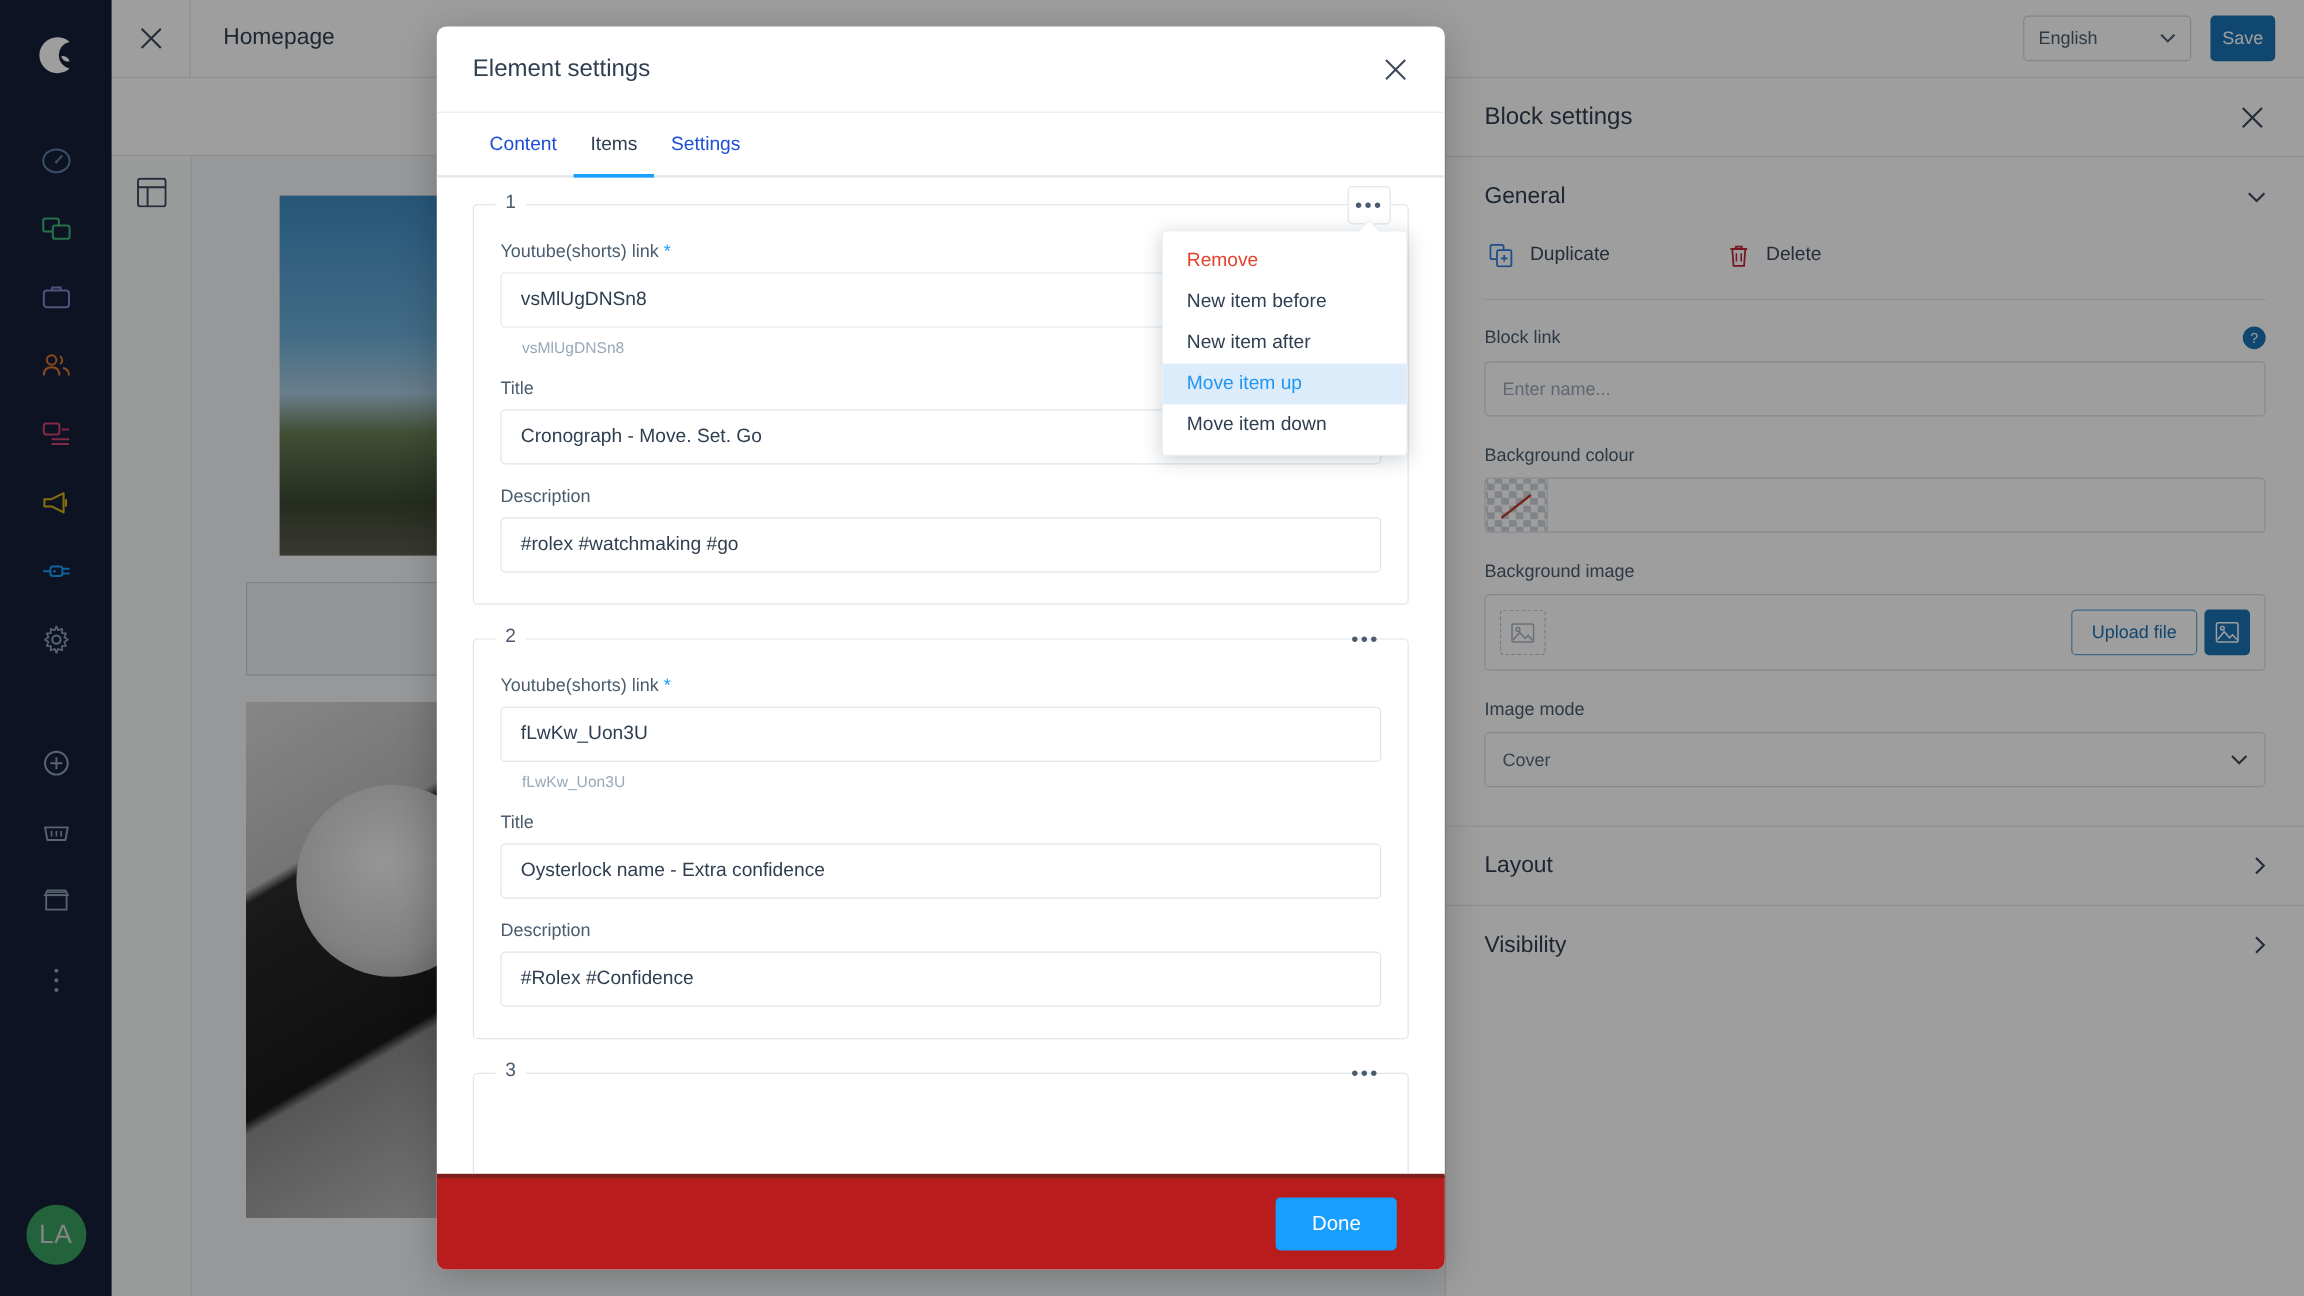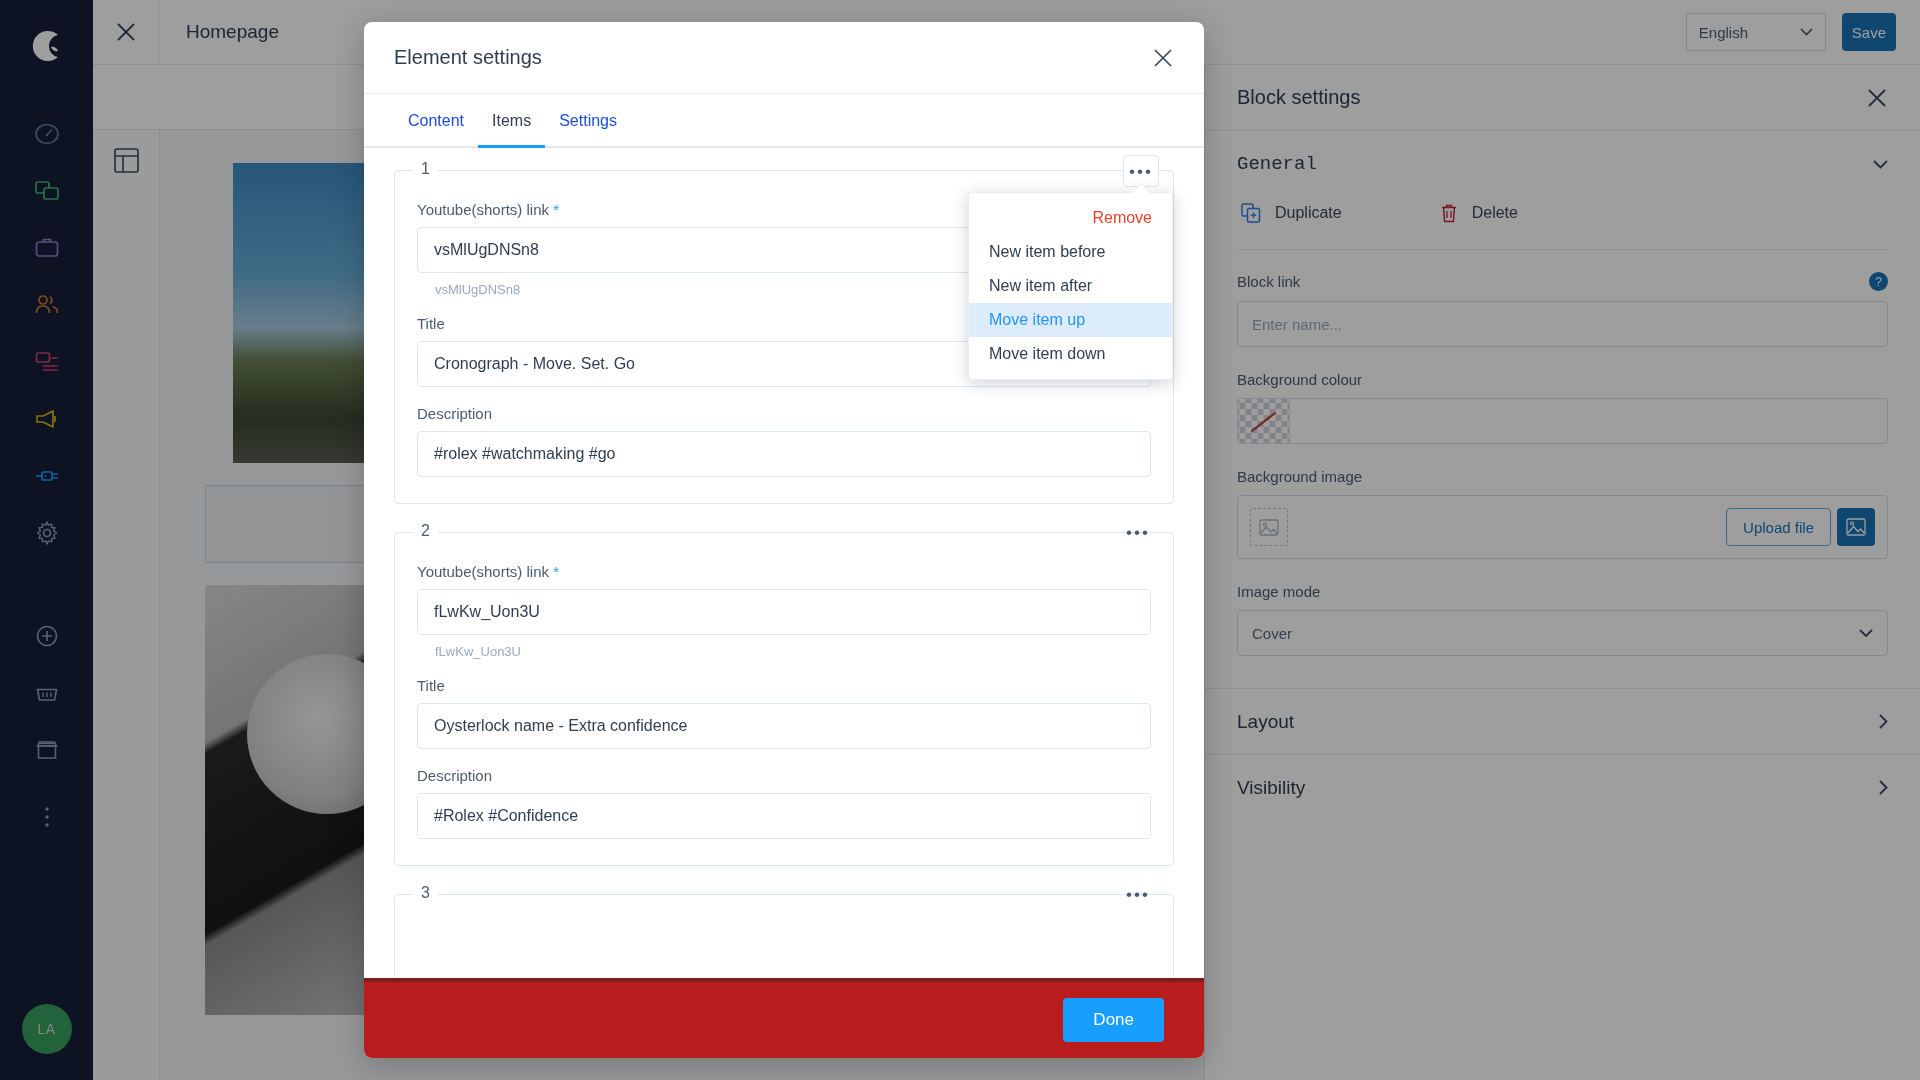--- a/index.html
+++ b/index.html
@@ -29,21 +29,21 @@
   .rail-ico {
     width: 56px; height: 56px; margin-bottom: 1px;
     display: flex; align-items: center; justify-content: center;
   }
   .rail-gap-lg { height: 46px; }
   .rail-gap-sm { height: 10px; }
   .rail-avatar {
     position: absolute; bottom: 26px; left: 50%; transform: translateX(-50%);
     width: 50px; height: 50px; border-radius: 50%;
     background: #37a05f;
-    color: #d6d6d6; font-size: 14px; letter-spacing:.5px;
+    color: #d6d6d6; font-size: 22px; letter-spacing:.5px;
     display: flex; align-items: center; justify-content: center;
   }
 
   
   .topbar {
     position: absolute; left: 93px; top: 0; right: 0; height: 65px;
     background: #ffffff; border-bottom: 1px solid #e4e8eb;
     display:flex; align-items:center;
   }
   .topbar-close {
@@ -131,21 +131,21 @@
     position:absolute; right: 0; top: 65px; width: 716px; bottom: 0;
     background: #fff; border-left: 1px solid #dfe4e8; z-index: 30;
   }
   .bp-head {
     height: 66px; display:flex; align-items:center; justify-content:space-between;
     padding: 0 32px; border-bottom: 1px solid #e4e8eb;
   }
   .bp-title { font-size: 20px; color:#2f3e50; }
   .bp-section-head {
     height: 66px; display:flex; align-items:center; justify-content:space-between;
-    padding: 0 32px; font-size: 19px; color:#2f3e50;font-family:Liberation Mono, monospace;
+    padding: 0 32px; font-size: 19px; color:#2f3e50;
   }
   .bp-body { padding: 0 32px; }
   .bp-actions { display:flex; gap: 98px; padding: 6px 0 26px 4px; }
   .bp-action { display:flex; align-items:center; gap: 14px; font-size: 16px; color:#3a4a5c; cursor:pointer; }
   .bp-divider { height:1px; background:#e4e8eb; margin: 0 0 22px 0; }
   .bp-label { font-size: 15px; color:#4a5c6e; margin-bottom: 10px; display:flex; align-items:center; justify-content:space-between; }
   .help-dot {
     width: 19px; height: 19px; border-radius:50%; background:#1a73b5; color:#fff;
     font-size: 12px; display:flex; align-items:center; justify-content:center;
   }
@@ -268,21 +268,21 @@
     padding: 8px 0; border: 1px solid #eceff2;
   }
   .ctx-menu:before {
     content:""; position:absolute; top:-7px; right: 24px;
     width: 13px; height: 13px; background:#fff; transform: rotate(45deg);
     border-left:1px solid #eceff2; border-top:1px solid #eceff2;
   }
   .ctx-item {
     padding: 8px 20px; font-size: 16px; color:#2f3e50; cursor:pointer;
   }
-  .ctx-item.danger { color:#e5422b;text-align:right; }
+  .ctx-item.danger { color:#e5422b; }
   .ctx-item.hl { background:#dcecfb; color:#2196f3; }
 
   svg { display:block; }
 </style>
 </head>
 <body>
 
 <div id="app">
 
   <div class="bg-layer">

